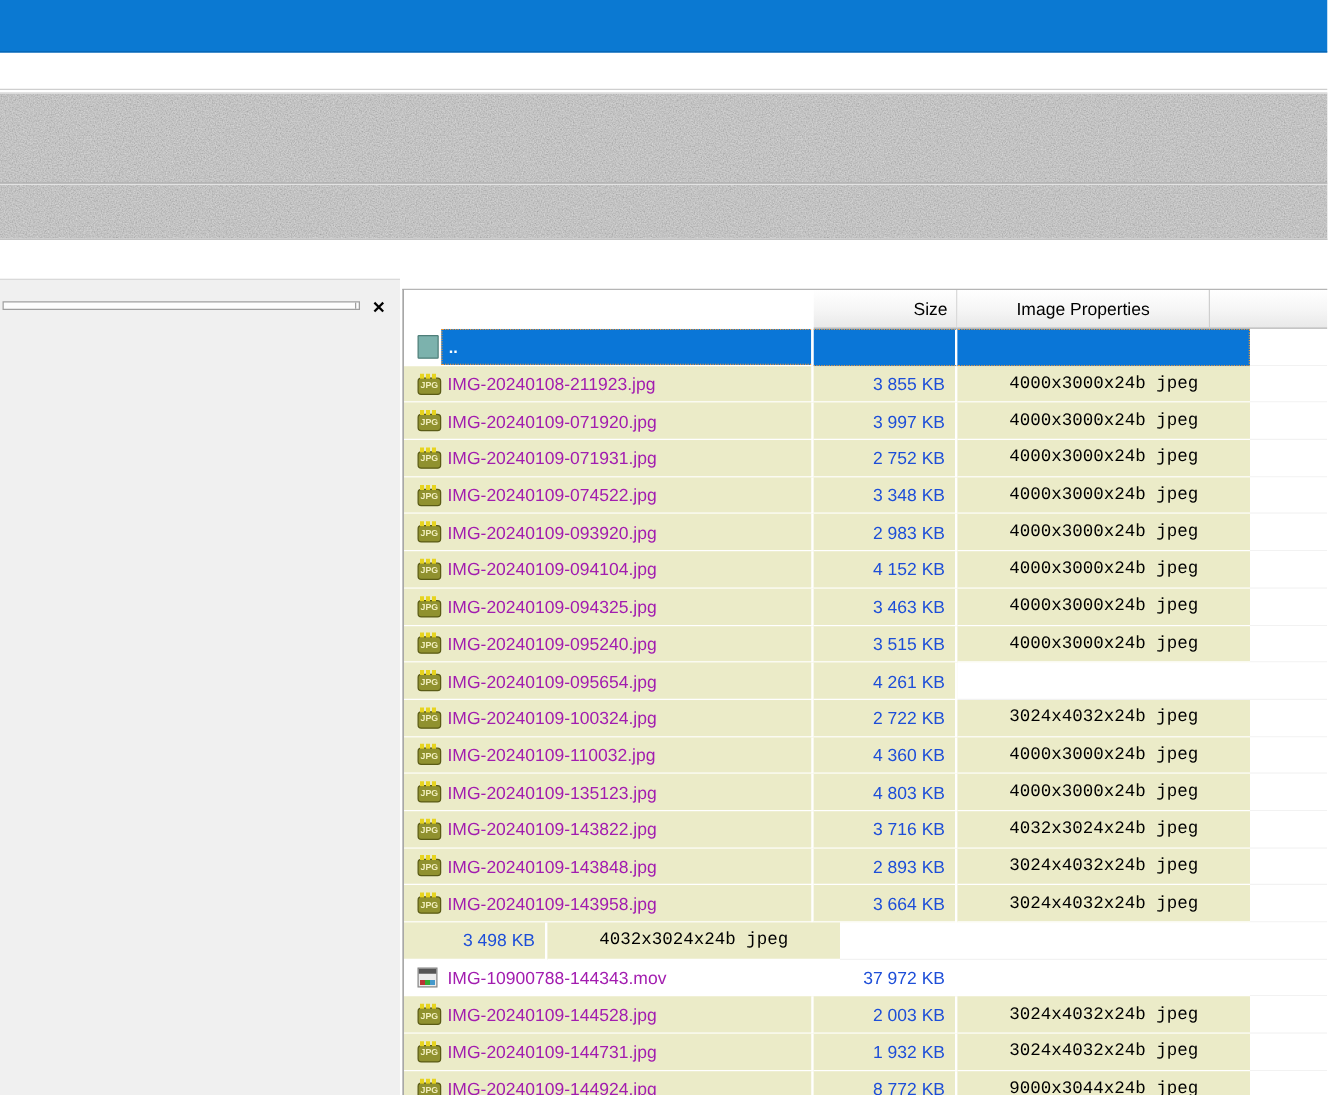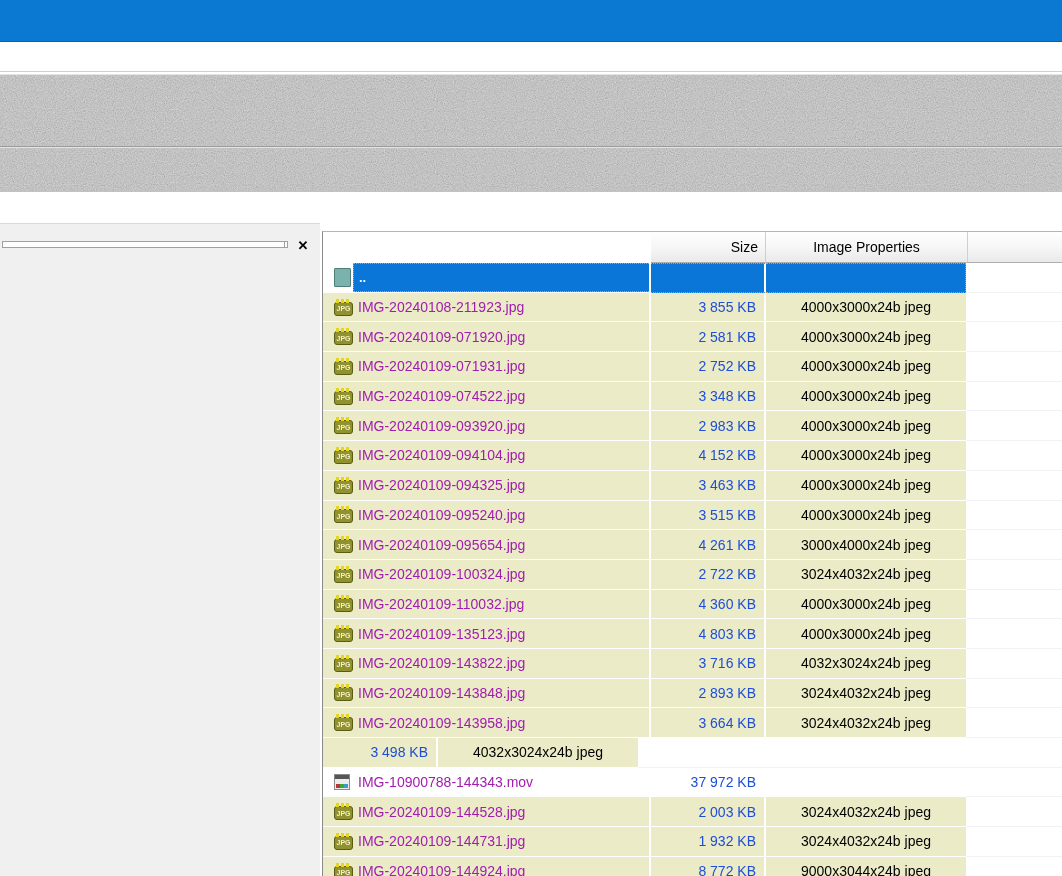--- a/index.html
+++ b/index.html
@@ -30,21 +30,21 @@
   .hcell.size{width:115px;justify-content:flex-end;padding-right:7px;}
   .hcell.props{width:202px;justify-content:center;}
   .hcell.extra{flex:1;border-right:none;}
   .sort{margin-left:26px;font-size:11px;color:#4a4a4a;line-height:1;}
   .rows{position:absolute;left:0;right:0;top:31px;bottom:0;overflow:hidden;}
   .row{display:flex;height:29.7px;box-sizing:border-box;}
   .cell{box-sizing:border-box;height:100%;}
   .c-name{width:328px;display:flex;align-items:center;border-right:2px solid #ffffff;border-bottom:1px solid #ffffff;overflow:hidden;}
   .c-size{width:115px;display:flex;align-items:center;justify-content:flex-end;padding-right:8px;
     border-right:2px solid #ffffff;border-bottom:1px solid #ffffff;font-size:14px;color:#1d4ed8;white-space:nowrap;}
-  .c-props{width:200px;display:flex;align-items:center;justify-content:center;border-bottom:1px solid #ffffff;font-size:14px;color:#000;white-space:nowrap;}
+  .c-props{width:234px;display:flex;align-items:center;justify-content:center;border-bottom:1px solid #ffffff;font-size:14px;color:#000;white-space:nowrap;font-family:Liberation Mono, monospace;}
   .c-fill{flex:1;border-bottom:1px solid #f2f2f2;background:#ffffff;}
   .row.img .c-name,.row.img .c-size,.row.img .c-props{background:#ebebc8;}
   .row.plain .c-name,.row.plain .c-size,.row.plain .c-props{background:#ffffff;}
   .iconbox{flex:0 0 30px;display:flex;align-items:center;padding-left:11px;box-sizing:border-box;}
   .fname{margin-left:5px;font-size:14px;color:#a21caf;white-space:nowrap;}
   
   .row.sel .c-name{background:#ffffff;}
   .selblock{flex:1;height:100%;background:#0a76d7;border-top:1px dotted #e8973f;border-bottom:1px dotted #e8973f;border-left:1px dotted #e8973f;
     display:flex;align-items:center;color:#ffffff;font-size:13px;font-weight:bold;padding-left:5px;box-sizing:border-box;}
   .row.sel .c-size,.row.sel .c-props{background:#0a76d7;border-top:1px dotted #e8973f;border-bottom:1px dotted #e8973f;}
@@ -139,21 +139,21 @@
       </div>
       <div class="row img">
         <div class="cell c-name">
           <div class="iconbox">
             <div class="ic-jpg">
               <span class="badge">JPG</span>
             </div>
           </div>
           <span class="fname">IMG-20240109-071920.jpg</span>
         </div>
-        <div class="cell c-size">2 581 KB</div>
+        <div class="cell c-size">3 997 KB</div>
         <div class="cell c-props">4000x3000x24b jpeg</div>
         <div class="cell c-fill"></div>
       </div>
       <div class="row img">
         <div class="cell c-name">
           <div class="iconbox">
             <div class="ic-jpg">
               <span class="badge">JPG</span>
             </div>
           </div>
@@ -231,21 +231,20 @@
       <div class="row img">
         <div class="cell c-name">
           <div class="iconbox">
             <div class="ic-jpg">
               <span class="badge">JPG</span>
             </div>
           </div>
           <span class="fname">IMG-20240109-095654.jpg</span>
         </div>
         <div class="cell c-size">4 261 KB</div>
-        <div class="cell c-props">3000x4000x24b jpeg</div>
         <div class="cell c-fill"></div>
       </div>
       <div class="row img">
         <div class="cell c-name">
           <div class="iconbox">
             <div class="ic-jpg">
               <span class="badge">JPG</span>
             </div>
           </div>
           <span class="fname">IMG-20240109-100324.jpg</span>

